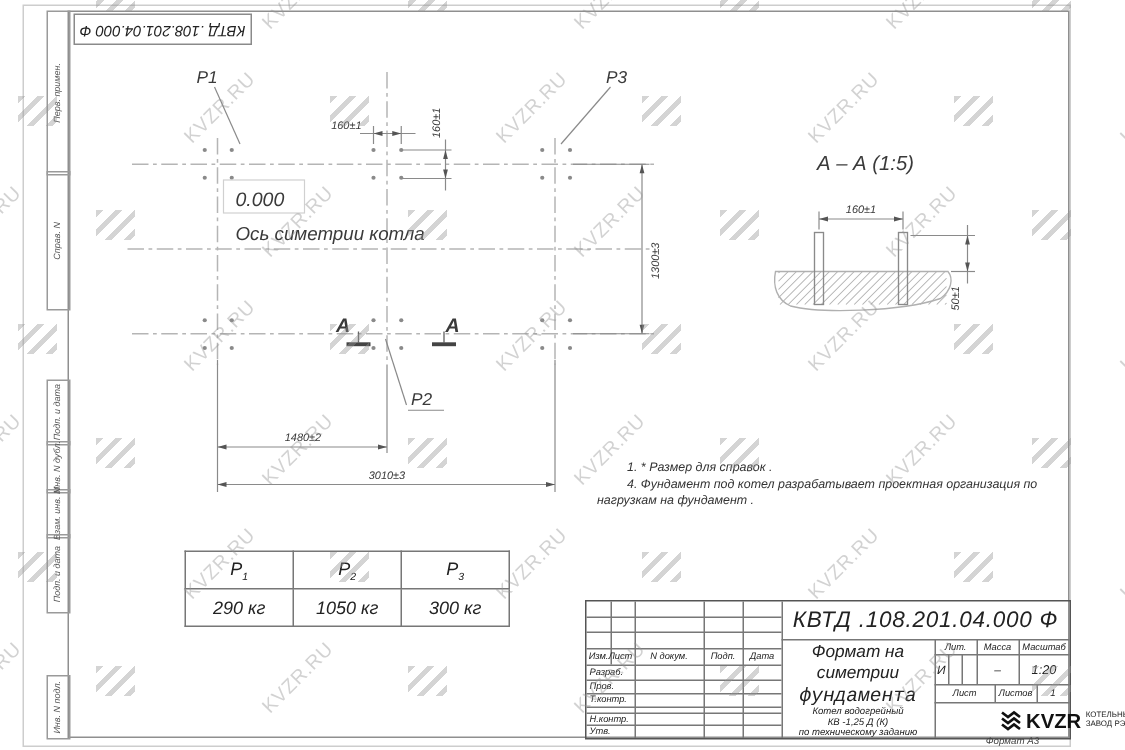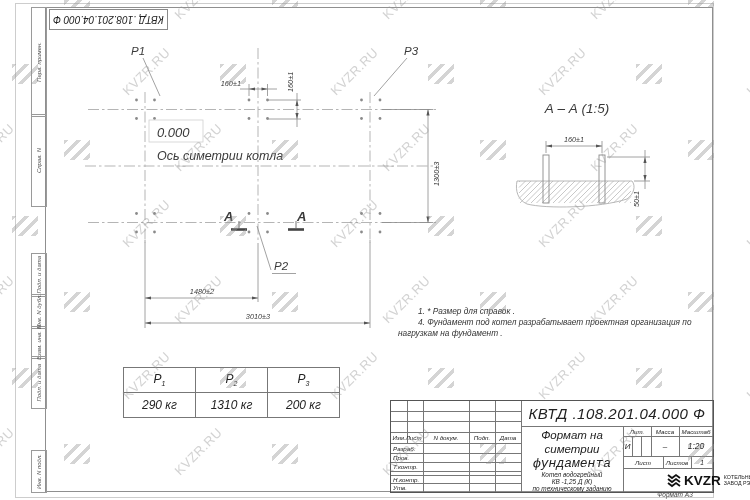--- a/index.html
+++ b/index.html
@@ -223,22 +223,22 @@
 
   <table class="ptable">
     <tbody>
         <tr>
       <td><span>P</span><sub>1</sub></td>
       <td><span>P</span><sub>2</sub></td>
       <td><span>P</span><sub>3</sub></td>
     </tr>
     <tr>
       <td>290  кг</td>
-      <td>1310  кг</td>
-      <td>200  кг</td>
+      <td>1050  кг</td>
+      <td>300  кг</td>
     </tr>
   </tbody>
     </table>
 
   <div class="tb">
 
     <div class="tl" style="left:16px;top:0;width:1px;height:42px;"></div>
     <div class="tl" style="left:32px;top:0;width:1px;height:91px;"></div>
     <div class="tl" style="left:78px;top:0;width:1px;height:91px;"></div>
     <div class="tl" style="left:104px;top:0;width:1px;height:91px;"></div>

